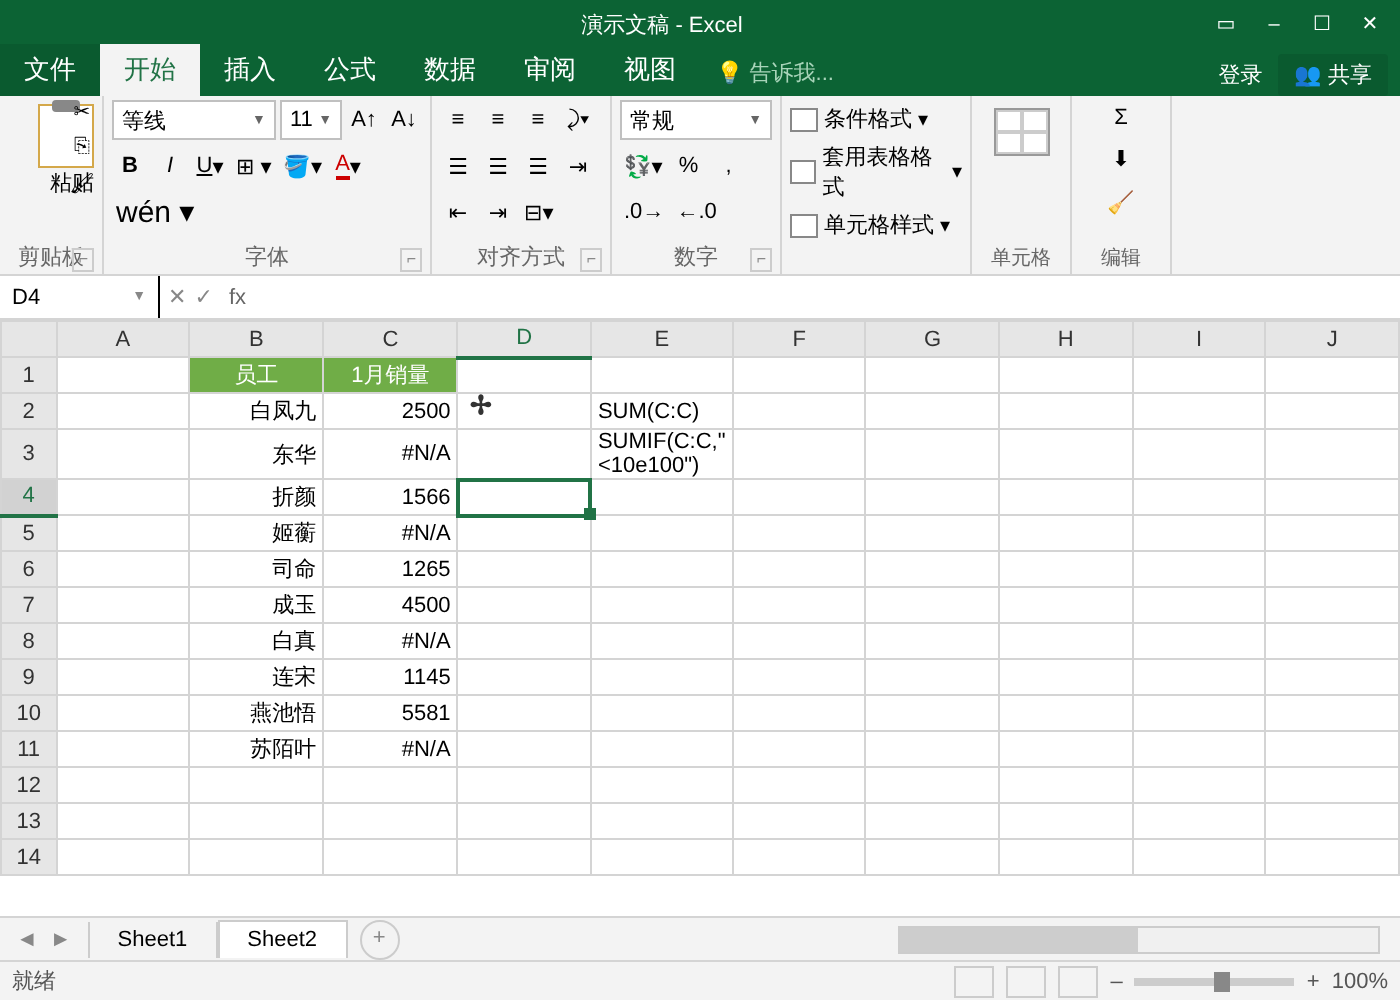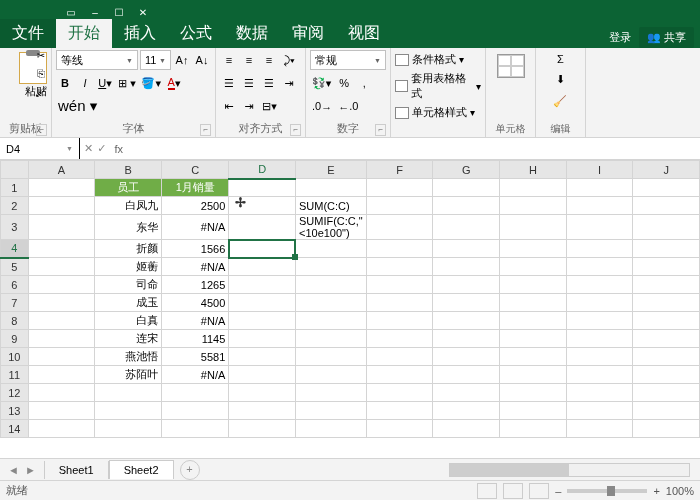--- a/index.html
+++ b/index.html
@@ -2,21 +2,21 @@
 <html><head>
 <meta charset="utf-8">
 <style>
 *{margin:0;padding:0;box-sizing:border-box;font-family:"Microsoft YaHei",sans-serif;font-size:11px;-webkit-user-select:none;user-select:none}
 body{width:700px;height:500px;background:#fff;overflow:hidden;display:flex;flex-direction:column}
 .titlebar{height:24px;background:#0c6334;display:flex;align-items:center;color:#fff}
 .tb-center{flex:1;text-align:center;font-size:11px}
 .tb-btns{display:flex;gap:2px;padding-right:4px}
 .tb-btn{width:22px;height:20px;display:flex;align-items:center;justify-content:center;font-size:10px;cursor:pointer}
 .tabs{height:24px;background:#0c6334;display:flex;align-items:flex-end;color:#fff}
-.tab{padding:4px 12px;font-size:16px;cursor:pointer}
+.tab{padding:4px 12px;font-size:13px;cursor:pointer}
 .tab.active{background:#f3f3f3;color:#217346}
 .tab.file{background:#0a5a2f}
 .tell{color:#a8d4b9;padding:4px 8px}
 .tabs-right{margin-left:auto;display:flex;align-items:center;padding-right:6px;gap:8px}
 .share{background:#0a5a2f;padding:3px 8px;border-radius:2px}
 .ribbon{height:90px;background:#f3f3f3;border-bottom:1px solid #d4d4d4;display:flex}
 .group{border-right:1px solid #d4d4d4;padding:2px 4px;display:flex;flex-direction:column;position:relative}
 .group-label{position:absolute;bottom:1px;left:0;right:0;text-align:center;font-size:10px;color:#666}
 .group-label .dlg{position:absolute;right:4px;bottom:0;font-size:8px;color:#888;border:1px solid #ccc;padding:0 2px;line-height:10px}
 .clip{width:52px}
@@ -73,36 +73,38 @@
 .status-right{margin-left:auto;display:flex;align-items:center;gap:6px}
 .view-btn{width:20px;height:16px;border:1px solid #ccc;cursor:pointer}
 .zoom-slider{width:80px;height:4px;background:#ccc;position:relative}
 .zoom-slider::after{content:'';position:absolute;left:50%;top:-3px;width:8px;height:10px;background:#888}
 </style>
 </head>
 <body>
 
 <div class="titlebar">
   <div style="width:60px"></div>
+  <div class="tb-center">演示文稿 - Excel</div>
   <div class="tb-btns">
     <div class="tb-btn">▭</div>
     <div class="tb-btn">–</div>
     <div class="tb-btn">☐</div>
     <div class="tb-btn close">✕</div>
   </div>
 </div>
 
 <div class="tabs">
   <div class="tab file">文件</div>
   <div class="tab active">开始</div>
   <div class="tab">插入</div>
   <div class="tab">公式</div>
   <div class="tab">数据</div>
   <div class="tab">审阅</div>
   <div class="tab">视图</div>
+  <div class="tell">💡 <span>告诉我...</span></div>
   <div class="tabs-right">
     <div>登录</div>
     <div class="share">👥 <span>共享</span></div>
   </div>
 </div>
 
 <div class="ribbon">
   <div class="group clip">
     <div class="paste">
       <div class="paste-icon"></div>

